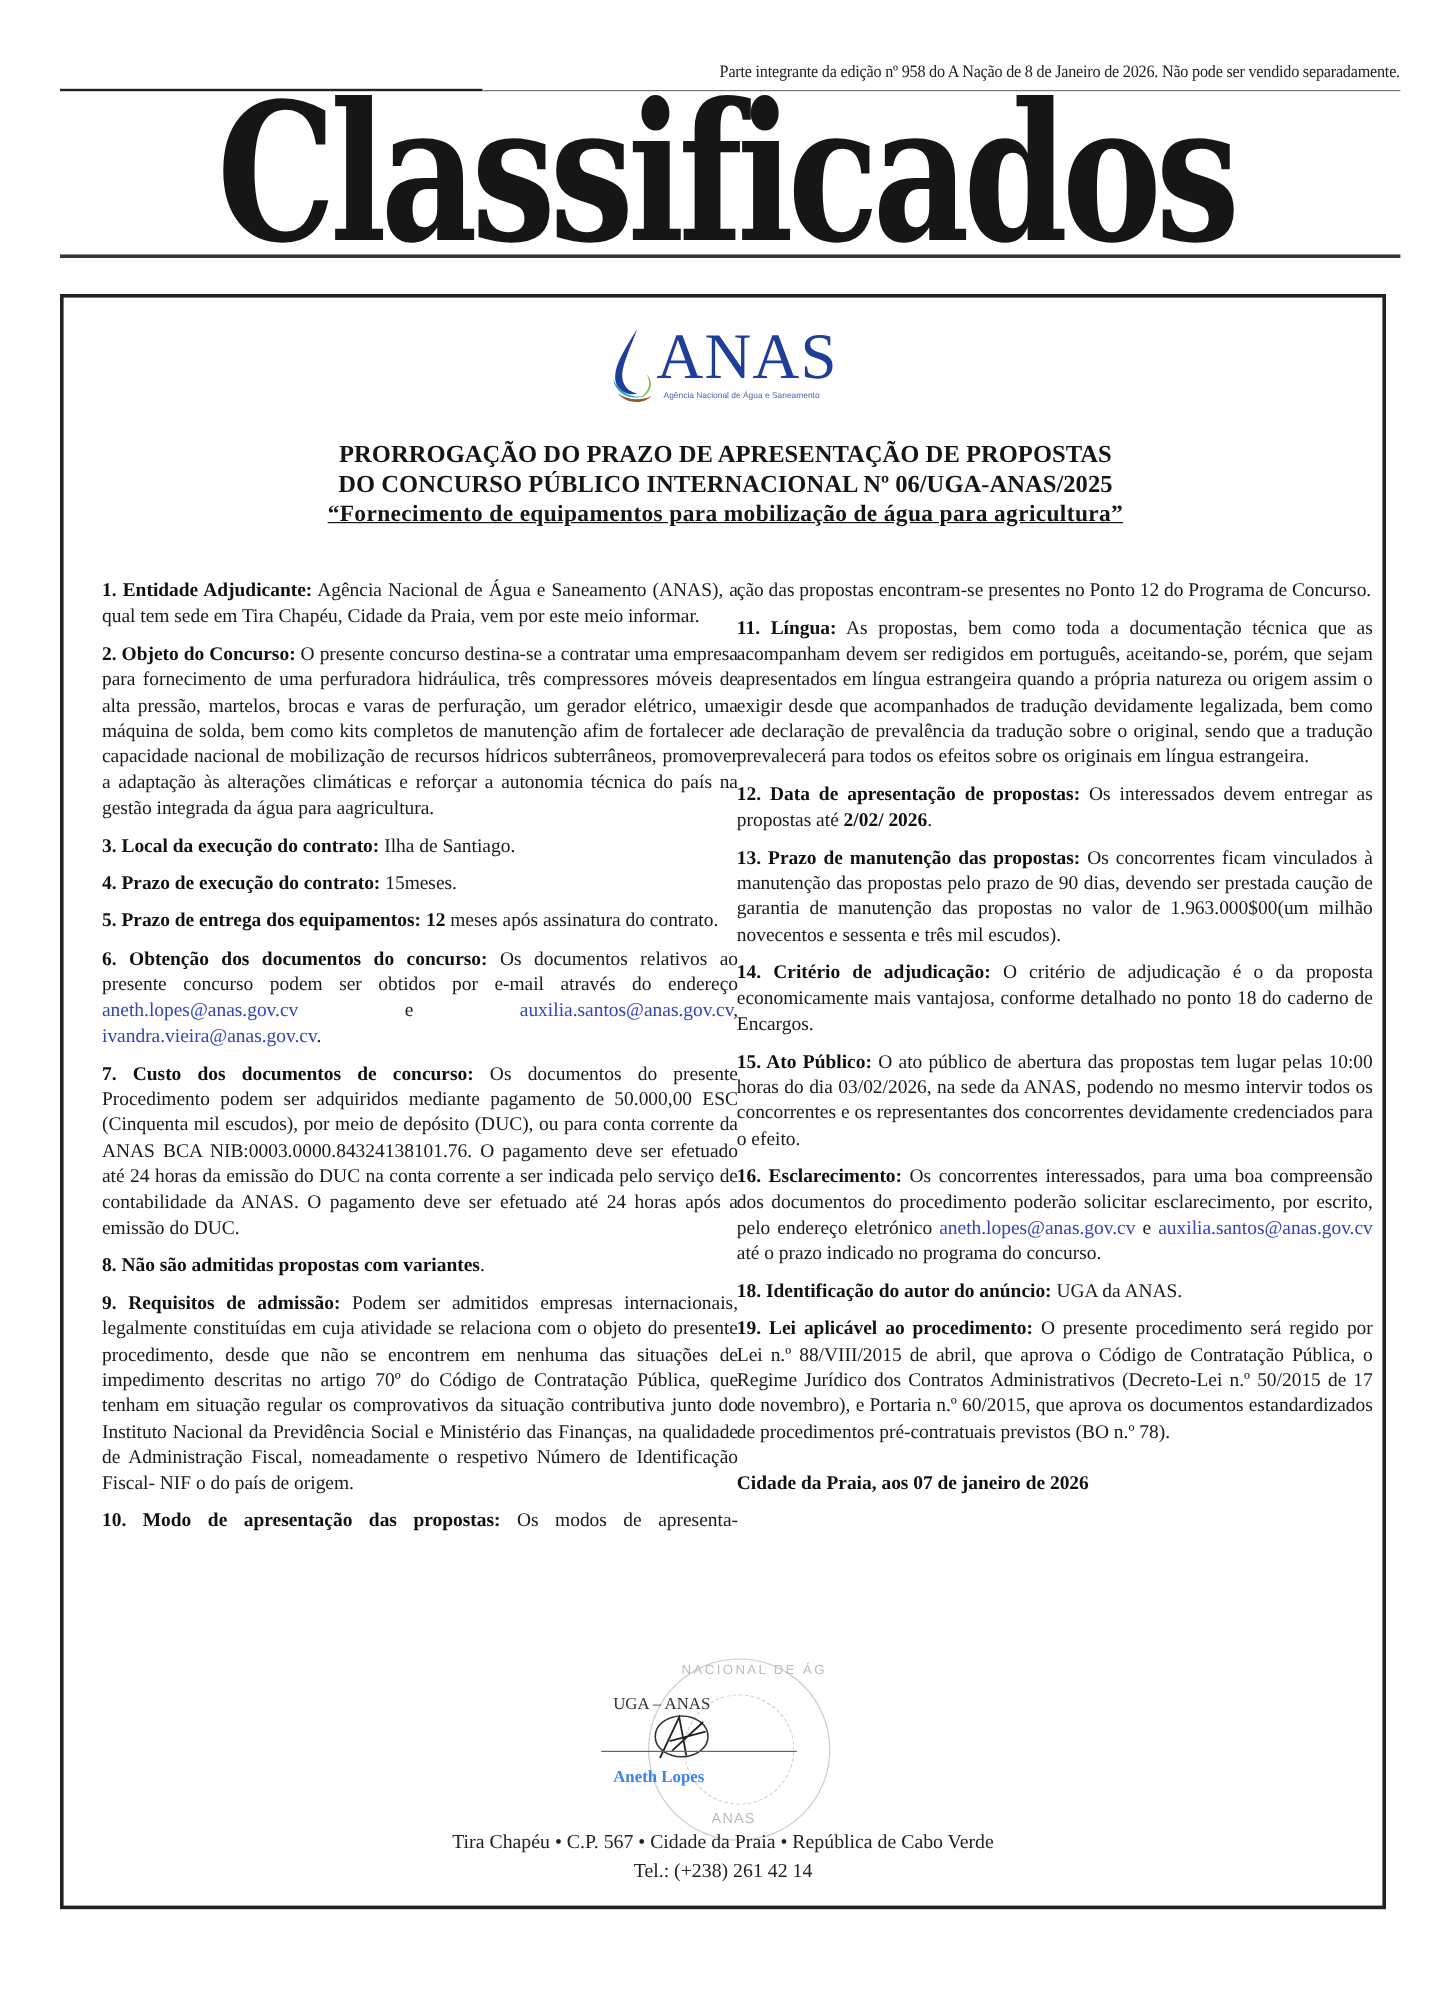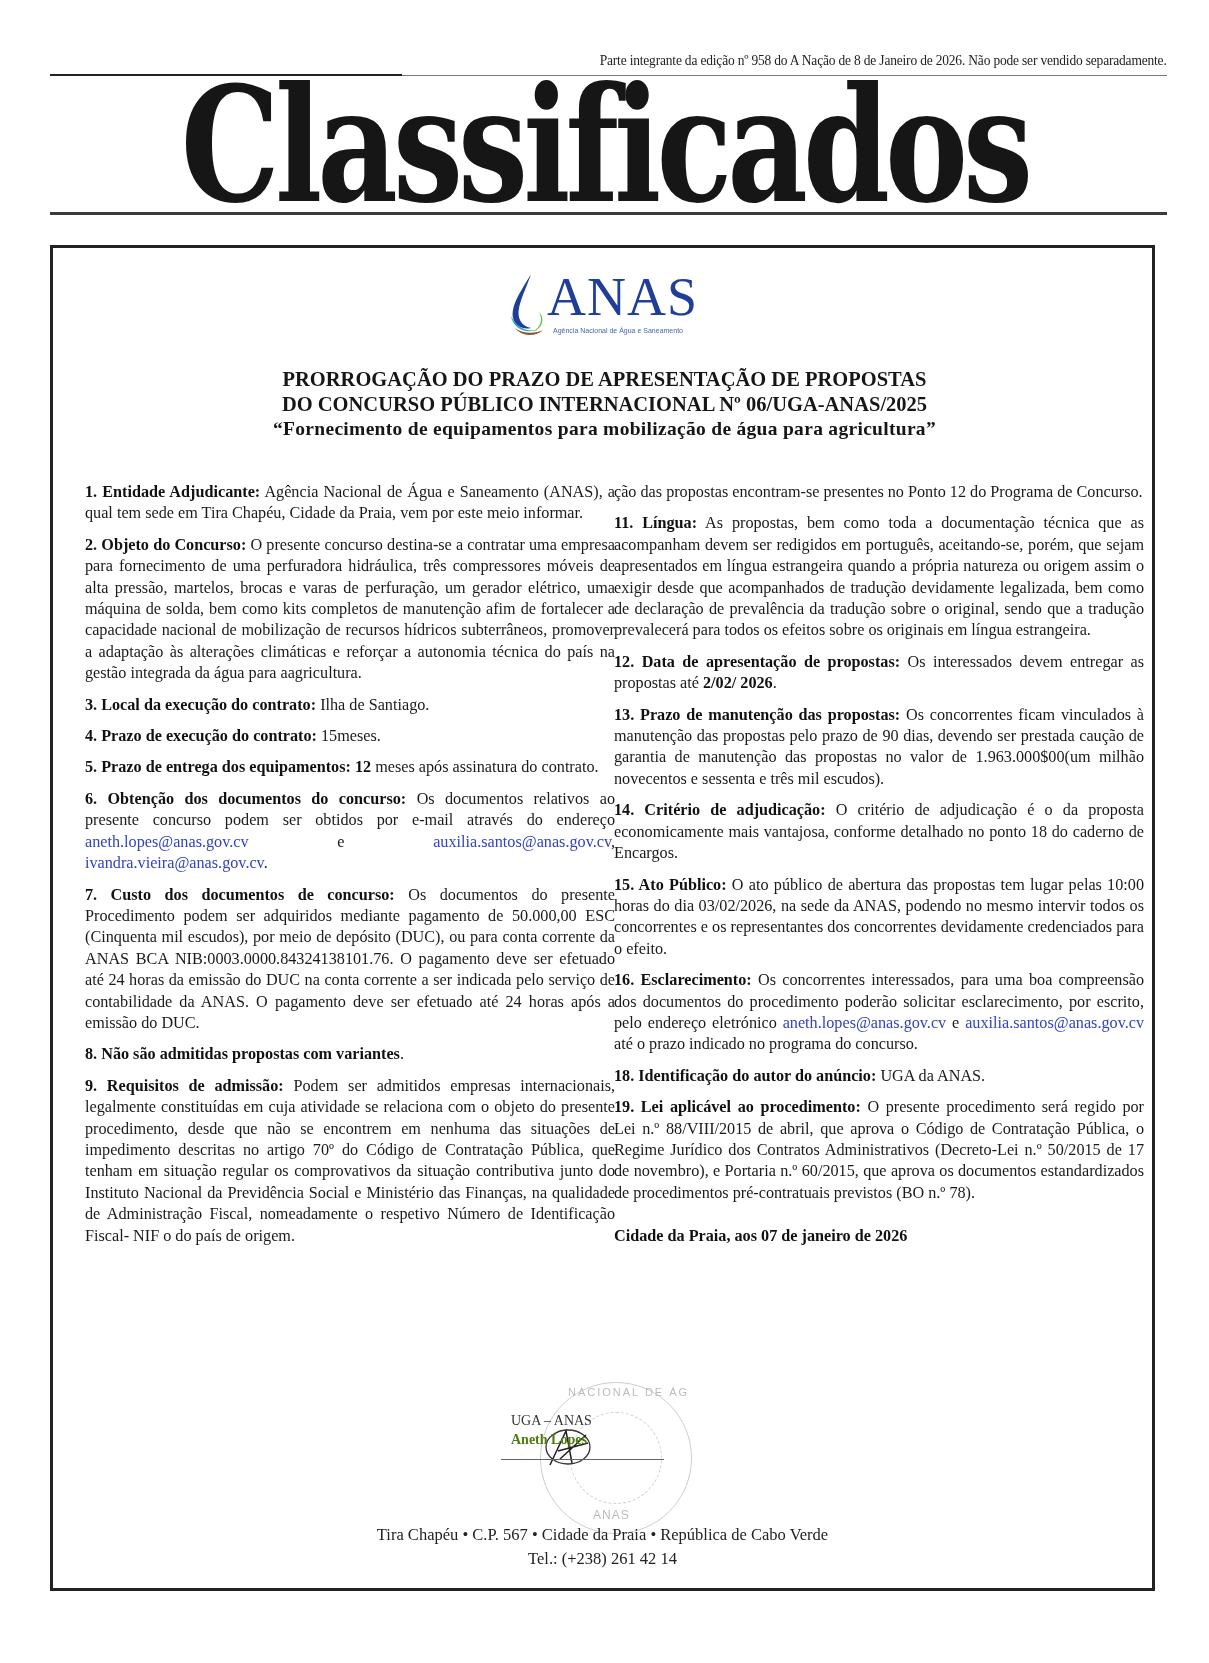--- a/index.html
+++ b/index.html
@@ -23,39 +23,39 @@
   .logo { position: absolute; left: 505px; top: 272px; width: 210px; height: 70px; }
   .logo .logo-text { position: absolute; left: 42px; top: -6px; font-family: "Liberation Serif", serif;
                      font-size: 54px; color: #1f3e9a; letter-spacing: 1px; }
   .logo .logo-sub { position: absolute; left: 48px; top: 55px; font-family: "Liberation Sans", sans-serif;
                     font-size: 7px; color: #4a64b0; white-space: nowrap; }
   .logo svg { position: absolute; left: 0; top: 0; }
 
   .headline { position: absolute; left: 60px; width: 1089px; text-align: center; font-weight: bold; color: #161616; }
   .h1 { top: 368px; font-size: 20.5px; }
   .h2 { top: 393px; font-size: 20.5px; }
-  .h3 { top: 418px; font-size: 19.5px; letter-spacing: 0.3px; }
+  .h3 { top: 418px; font-size: 19.5px; letter-spacing: 0.3px; text-decoration: underline; }
 
   .col { position: absolute; top: 482px; width: 530px; font-size: 16.2px; line-height: 21.4px; text-align: justify; }
   .col.left { left: 85px; }
   .col.right { left: 614px; }
   .col p { margin: 0 0 10px 0; hyphens: manual; }
   .col b { font-weight: bold; color: #111; }
   .mail { color: #3344bb; }
   .stamp { position: absolute; left: 540px; top: 1382px; width: 150px; height: 150px; border-radius: 50%;
            border: 1.5px solid #c8c8c8; opacity: 0.9; }
   .stamp-inner { position: absolute; left: 570px; top: 1412px; width: 90px; height: 90px; border-radius: 50%;
                  border: 1px dashed #d0d0d0; }
   .stamp-text-top { position: absolute; left: 568px; top: 1386px; font-family: "Liberation Sans", sans-serif;
                     font-size: 11px; color: #bbb; letter-spacing: 2px; }
   .stamp-text-bottom { position: absolute; left: 593px; top: 1508px; font-family: "Liberation Sans", sans-serif;
                        font-size: 12px; color: #bbb; letter-spacing: 1px; }
   .sig-uga { position: absolute; left: 511px; top: 1413px; font-size: 14px; color: #333; text-align: center; }
   .sig-line { position: absolute; left: 501px; top: 1459px; width: 163px; height: 1px; background: #666; }
-  .sig-name { position: absolute; left: 511px; top: 1432px; font-size: 14px; color: #4d7c0f; font-weight: bold; }
+  .sig-name { position: absolute; left: 511px; top: 1474px; font-size: 14px; color: #3b82f6; font-weight: bold; }
   .sig-scribble { position: absolute; left: 540px; top: 1425px; }
 
   .footer-addr { position: absolute; top: 1525px; left: 50px; width: 1105px; text-align: center; font-size: 16.5px; color: #222; }
   .footer-tel  { position: absolute; top: 1549px; left: 50px; width: 1105px; text-align: center; font-size: 16.5px; color: #222; }
 </style>
 </head>
 <body>
 
 <div class="masthead-note">Parte integrante da edição nº 958 do A Nação de 8 de Janeiro de 2026. Não pode ser vendido separadamente.</div>
 <div class="rule-top-thick"></div>
@@ -83,20 +83,21 @@
 <div class="col left">
   <p><b>1. Entidade Adjudicante:</b><span> Agência Nacional de Água e Saneamento (ANAS), a qual tem sede em Tira Chapéu, Cidade da Praia, vem por este meio informar.</span></p>
   <p><b>2. Objeto do Concurso:</b><span> O presente concurso destina-se a contratar uma empresa para fornecimento de uma perfuradora hidráulica, três compressores móveis de alta pressão, martelos, brocas e varas de perfuração, um gerador elétrico, uma máquina de solda, bem como kits completos de manutenção afim de fortalecer a capacidade nacional de mobilização de recursos hídricos subterrâneos, promover a adaptação às alterações climáticas e reforçar a autonomia técnica do país na gestão integrada da água para aagricultura.</span></p>
   <p><b>3. Local da execução do contrato:</b><span> Ilha de Santiago.</span></p>
   <p><b>4. Prazo de execução do contrato:</b><span> 15meses.</span></p>
   <p><b>5. Prazo de entrega dos equipamentos:</b><b> 12</b><span> meses após assinatura do contrato.</span></p>
   <p><b>6. Obtenção dos documentos do concurso:</b><span> Os documentos relativos ao presente concurso podem ser obtidos por e-mail através do endereço </span><a class="mail">aneth.lopes@anas.gov.cv</a><span> e </span><a class="mail">auxilia.santos@anas.gov.cv</a><span>, </span><a class="mail">ivandra.vieira@anas.gov.cv</a><span>.</span></p>
   <p><b>7. Custo dos documentos de concurso:</b><span> Os documentos do presente Procedimento podem ser adquiridos mediante pagamento de 50.000,00 ESC (Cinquenta mil escudos), por meio de depósito (DUC), ou para conta corrente da ANAS BCA NIB:0003.0000.84324138101.76. O pagamento deve ser efetuado até 24 horas da emissão do DUC na conta corrente a ser indicada pelo serviço de contabilidade da ANAS. O pagamento deve ser efetuado até 24 horas após a emissão do DUC.</span></p>
   <p><b>8. Não são admitidas propostas com variantes</b><span>.</span></p>
   <p><b>9. Requisitos de admissão:</b><span> Podem ser admitidos empresas internacionais, legalmente constituídas em cuja atividade se relaciona com o objeto do presente  procedimento, desde que não se encontrem em nenhuma das situações de impedimento descritas no artigo 70º do Código de Contratação Pública, que tenham em situação regular os comprovativos da situação contributiva junto do Instituto Nacional da Previdência Social e Ministério das Finanças, na qualidade de Administração Fiscal, nomeadamente o respetivo Número de Identificação Fiscal- NIF o do país de origem.</span></p>
+  <p style="text-align-last: justify;"><b>10. Modo de apresentação das propostas:</b><span> Os modos de apresenta-</span></p>
 </div>
 
 <div class="col right">
   <p>ção das propostas encontram-se presentes no Ponto 12 do Programa de Concurso.</p>
   <p><b>11. Língua:</b><span> As propostas, bem como toda a documentação técnica que as acompanham devem ser redigidos em português, aceitando-se, porém, que sejam apresentados em língua estrangeira quando a própria natureza ou origem assim o exigir desde que acompanhados de tradução devidamente legalizada, bem como de declaração de prevalência da tradução sobre o original, sendo que a tradução prevalecerá para todos os efeitos sobre os originais em língua estrangeira.</span></p>
   <p><b>12. Data de apresentação de propostas:</b><span> Os interessados devem entregar as propostas até </span><b>2/02/ 2026</b><span>.</span></p>
   <p><b>13. Prazo de manutenção das propostas:</b><span> Os concorrentes ficam vinculados à manutenção das propostas pelo prazo de 90 dias, devendo ser prestada caução de garantia de manutenção das propostas no valor de 1.963.000$00(um milhão novecentos e sessenta e três mil escudos).</span></p>
   <p><b>14. Critério de adjudicação:</b><span> O critério de adjudicação é o da proposta economicamente mais vantajosa, conforme detalhado no ponto 18 do caderno de Encargos.</span></p>
   <p><b>15. Ato Público:</b><span> O ato público de abertura das propostas tem lugar pelas 10:00 horas do dia 03/02/2026, na sede da ANAS, podendo no mesmo intervir todos os concorrentes e os representantes dos concorrentes devidamente credenciados para o efeito.</span></p>
   <p><b>16. Esclarecimento:</b><span> Os concorrentes interessados, para uma boa compreensão dos documentos do procedimento poderão solicitar esclarecimento, por escrito, pelo endereço eletrónico </span><a class="mail">aneth.lopes@anas.gov.cv</a><span> e </span><a class="mail">auxilia.santos@anas.gov.cv</a><span> até o prazo indicado no programa do concurso.</span></p>

